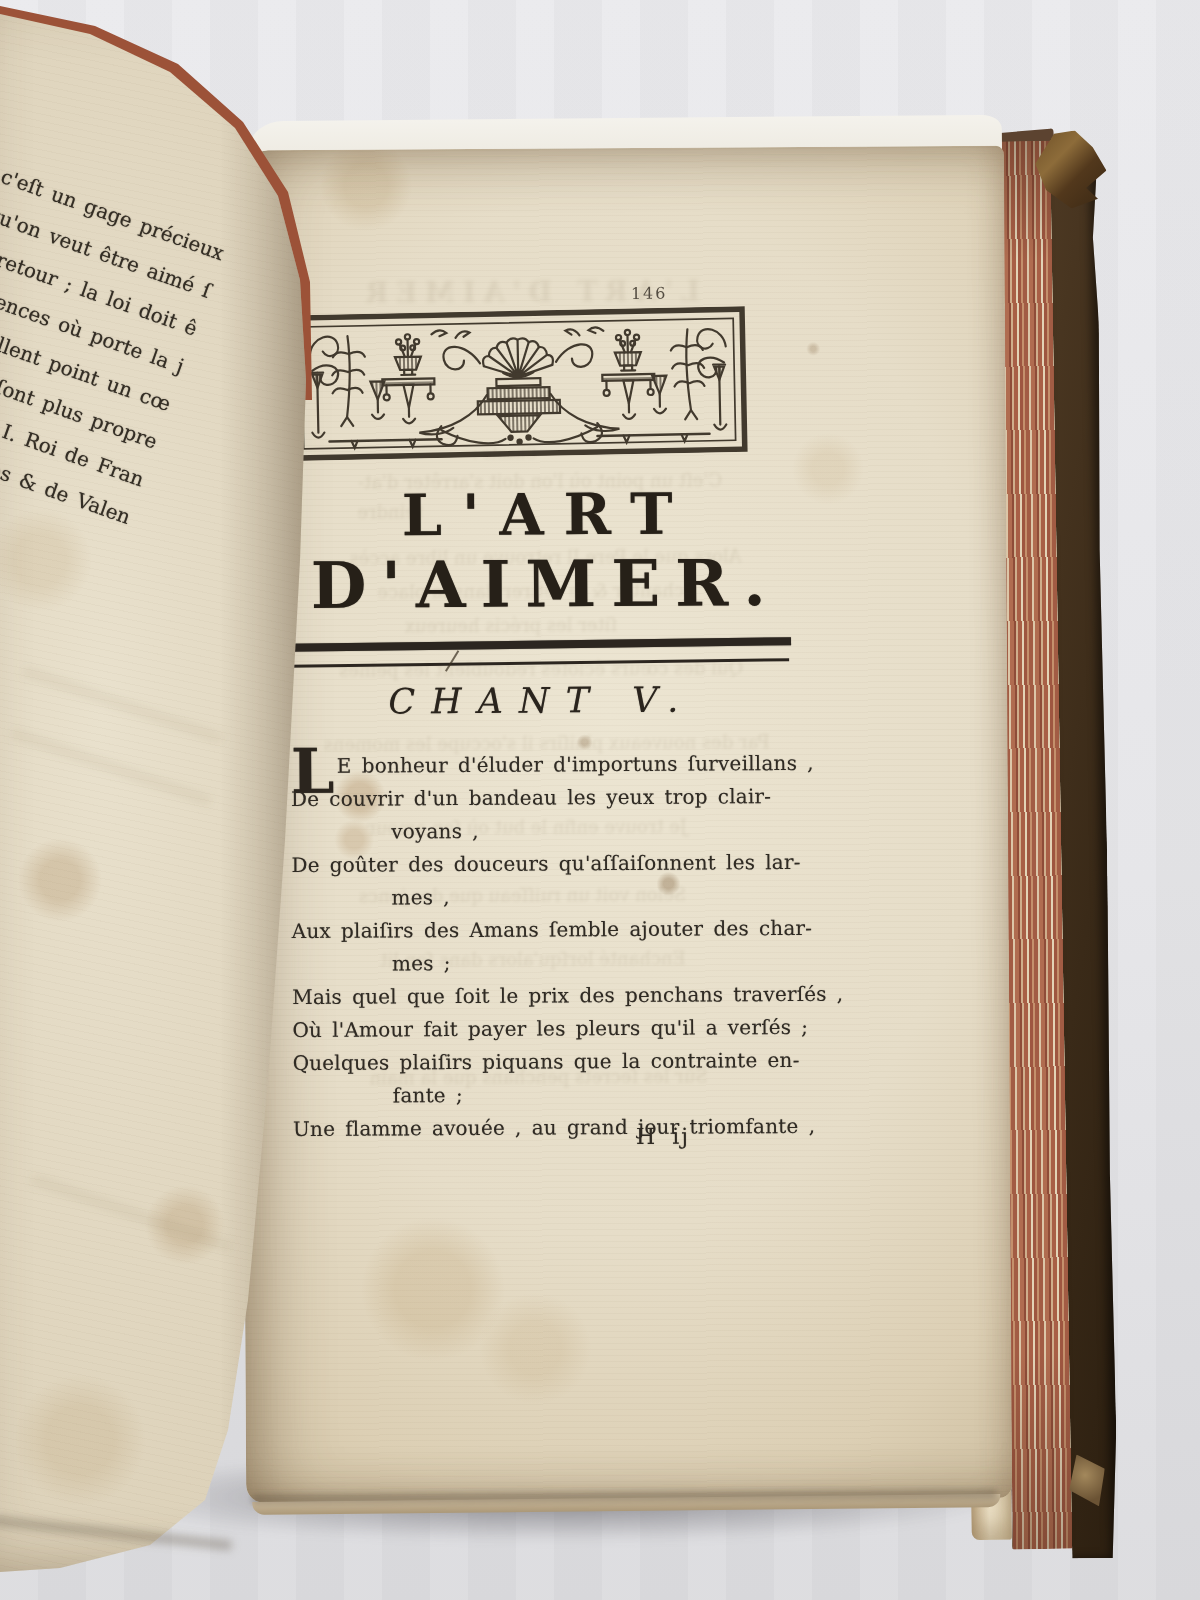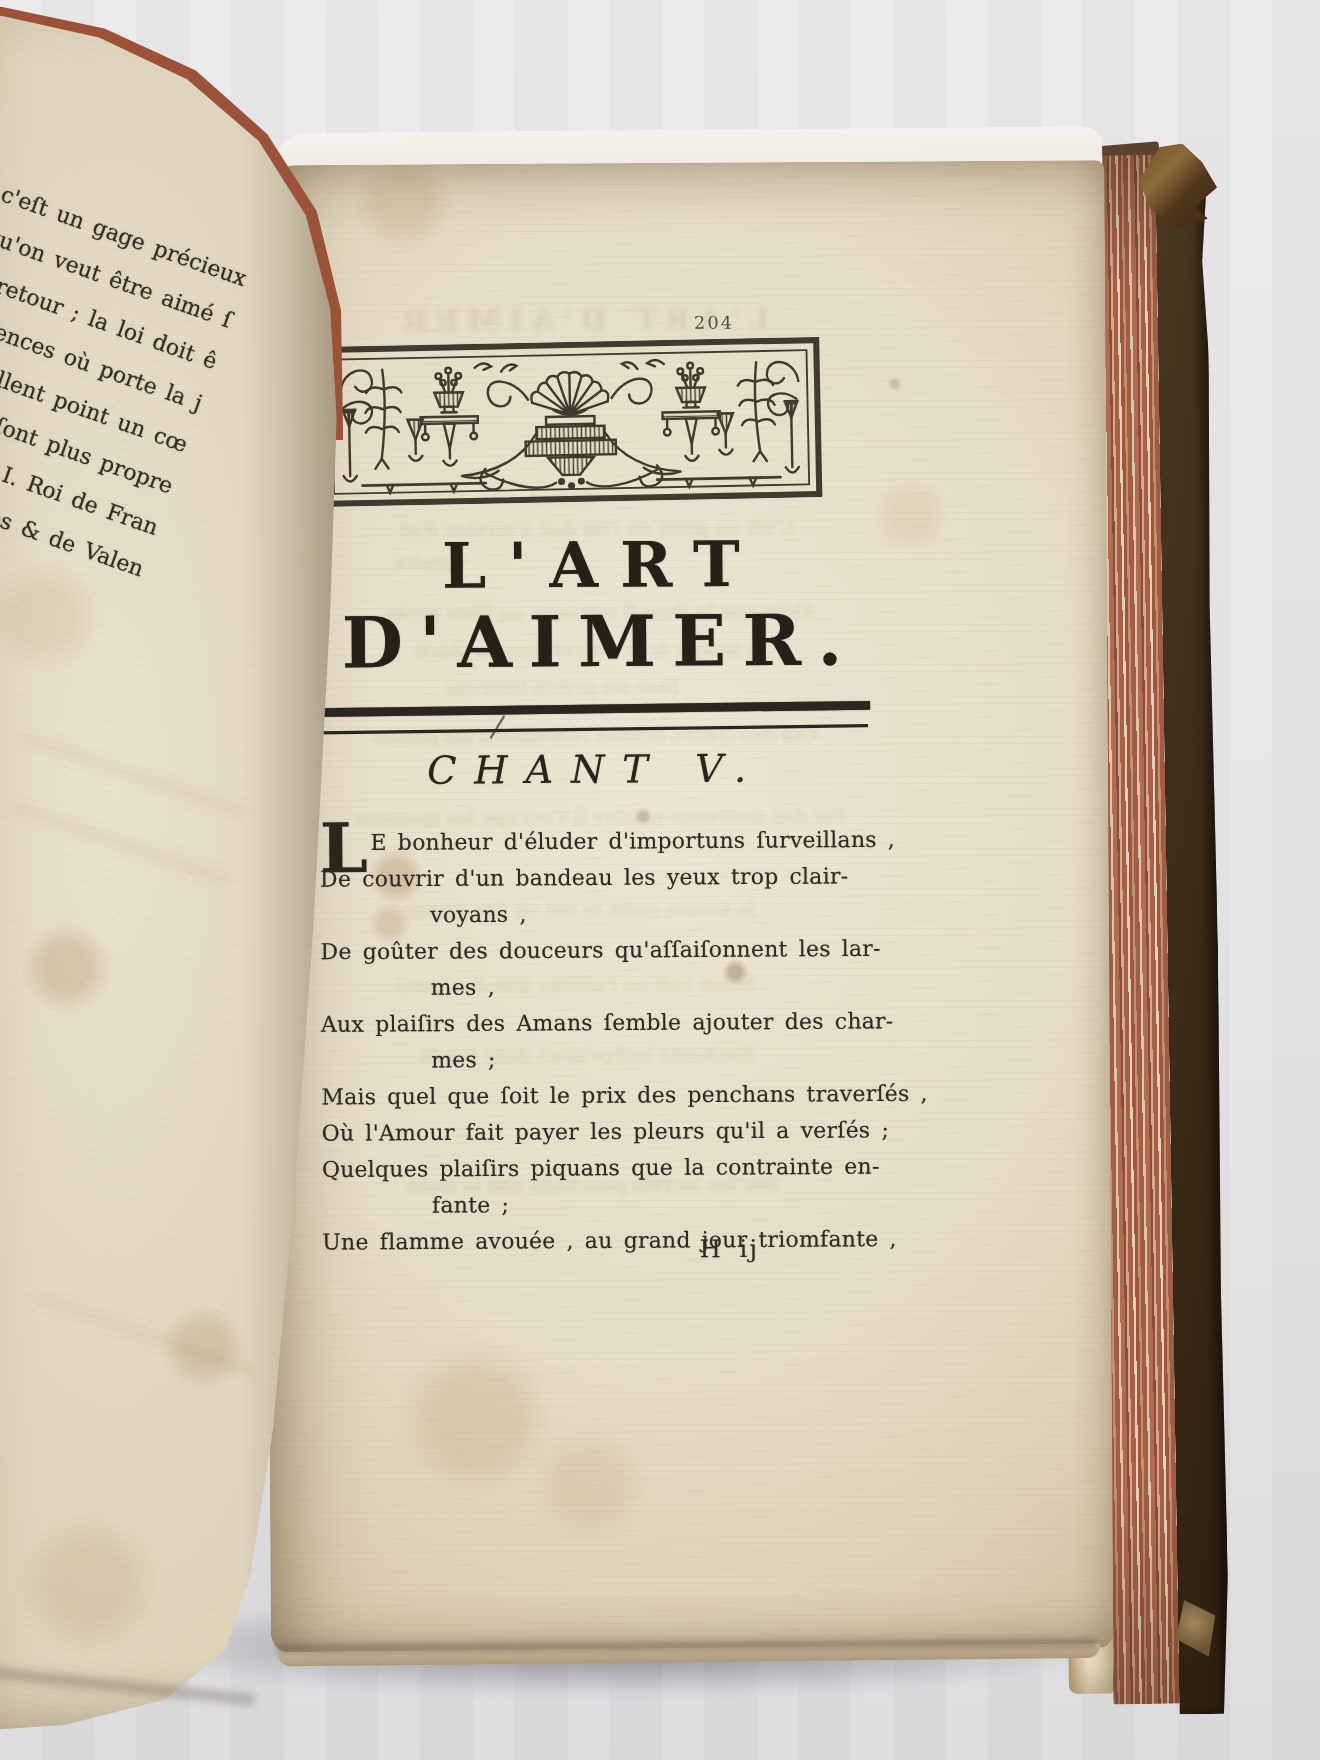--- a/index.html
+++ b/index.html
@@ -177,21 +177,21 @@
       <div class="ghost-line" data-interactable="false" style="left: 290px; top: 432px; font-size: 18px;">chanter &amp; ſe retirer dans la place</div>
       <div class="ghost-line" data-interactable="false" style="left: 270px; top: 466px; font-size: 18px;">ſiter les précis heureux</div>
       <div class="ghost-line" data-interactable="false" style="left: 300px; top: 510px; font-size: 18px;">Qui des cœurs écloſes redoublent les peines</div>
       <div class="ghost-line" data-interactable="false" style="left: 305px; top: 584px; font-size: 18px;">Par des nouveaux plaiſirs il s'occupe les momens</div>
       <div class="ghost-line" data-interactable="false" style="left: 285px; top: 668px; font-size: 18px;">Je trouve enfin le but où ſon amour</div>
       <div class="ghost-line" data-interactable="false" style="left: 280px; top: 736px; font-size: 18px;">Selon voit un ruiſſeau que des joncs</div>
       <div class="ghost-line" data-interactable="false" style="left: 290px; top: 800px; font-size: 18px;">Enchanté lorſqu'alors dans ſon lit</div>
       <div class="ghost-line" data-interactable="false" style="left: 295px; top: 918px; font-size: 18px;">Sûr les ſecrets penchans que la main</div>
     </div>
 
-  <div class="page-number" data-interactable="false">204</div>
+  <div class="page-number" data-interactable="false">146</div>
 
   <div class="ornament-wrap" data-interactable="false">
     <svg viewBox="0 0 456 146" xmlns="http://www.w3.org/2000/svg" data-interactable="false">
       <defs>
         <pattern id="hv" width="4" height="8" patternUnits="userSpaceOnUse">
           <line x1="2" y1="0" x2="2" y2="8" stroke="#342c21" stroke-width="1.3"></line>
         </pattern>
         <pattern id="hh" width="8" height="4" patternUnits="userSpaceOnUse">
           <line x1="0" y1="2" x2="8" y2="2" stroke="#342c21" stroke-width="1.1"></line>
         </pattern>

